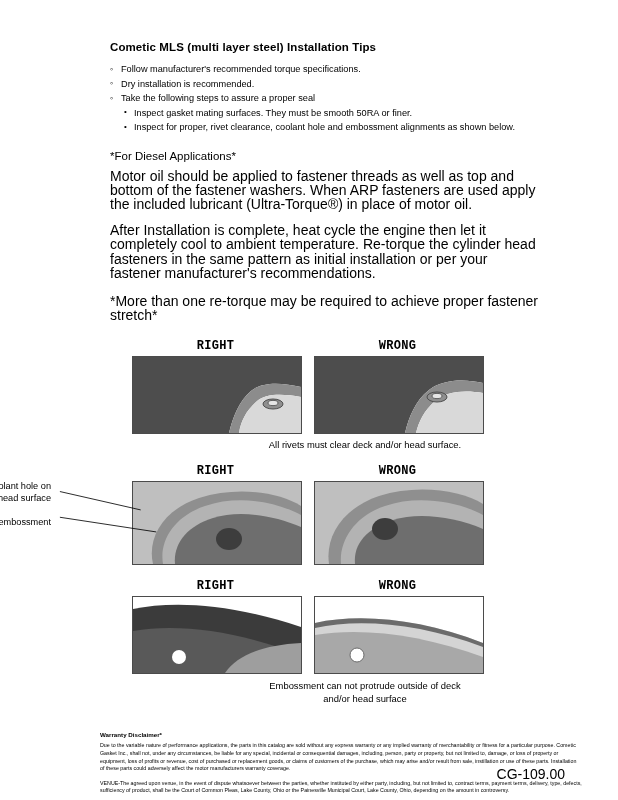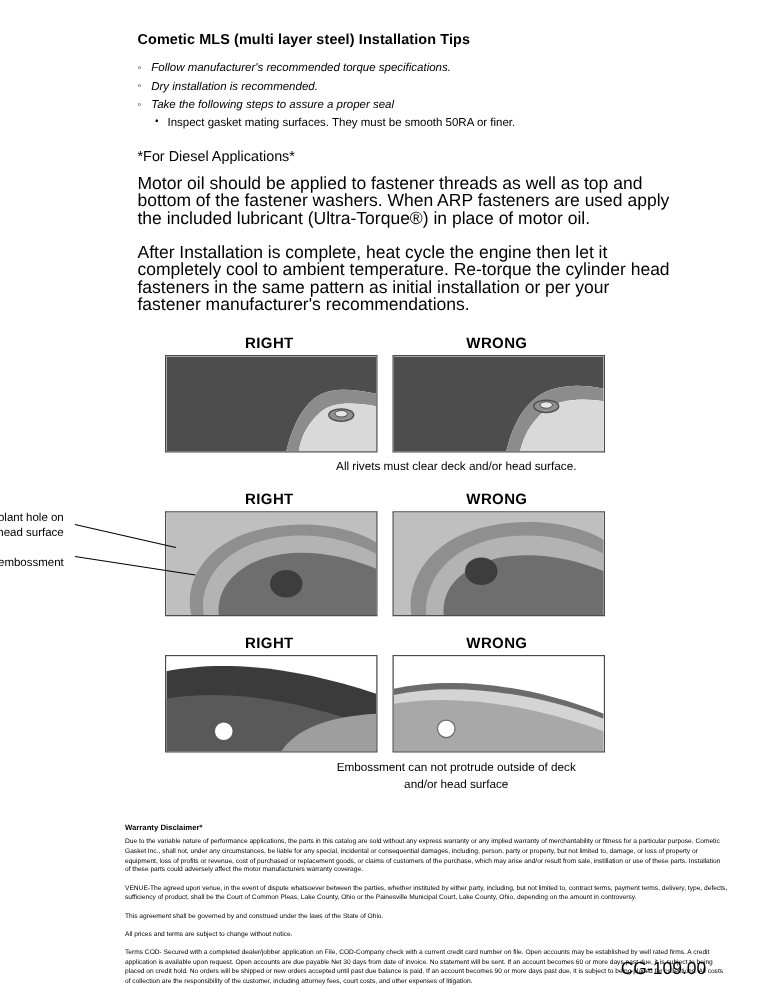--- a/index.html
+++ b/index.html
@@ -13,33 +13,32 @@
     font-family: "Liberation Sans", sans-serif;
     color: #000000;
     position: relative;
     overflow: hidden;
   }
   .page {
     position: relative;
     width: 613px;
     height: 800px;
     box-sizing: border-box;
-    padding: 26px 34px 10px 34px;
+    padding: 41px 34px 10px 34px;
   }
   h1.title {
     font-size: 11.5px;
     font-weight: bold;
     margin: 0 0 9px 76px;
     letter-spacing: 0.1px;
   }
   .bullets {
     margin: 0 0 0 76px;
     padding: 0;
     list-style: none;
-    font-style: italic;
   }
   .bullets li {
     font-size: 9.2px;
     line-height: 14.5px;
     position: relative;
     padding-left: 11px;
   }
   .bullets li::before {
     content: "\25E6";
     position: absolute;
@@ -95,20 +94,21 @@
   }
   .figcol {
     width: 168px;
   }
   .figlabel {
     text-align: center;
     font-size: 12px;
     font-weight: bold;
     letter-spacing: 0.3px;
     margin-bottom: 3px;
+    font-family: Liberation Mono, monospace;
   }
   .figbox {
     width: 168px;
     height: 76px;
     border: 1px solid #4b4b4b;
     background: #ffffff;
     overflow: hidden;
     position: relative;
   }
   .figbox.tall {
@@ -177,25 +177,27 @@
 
   <h1 class="title">Cometic MLS (multi layer steel) Installation Tips</h1>
 
   <ul class="bullets">
     <li>Follow manufacturer's recommended torque specifications.</li>
     <li>Dry installation is recommended.</li>
     <li>Take the following steps to assure a proper seal</li>
   </ul>
   <ul class="subbullets" style="margin-left:89px;">
     <li>Inspect gasket mating surfaces.  They must be smooth 50RA or finer.</li>
+    <li>Inspect for proper, rivet clearance, coolant hole and embossment alignments as shown below.</li>
   </ul>
 
   <h2 class="subhead">*For Diesel Applications*</h2>
   <p class="para">Motor oil should be applied to fastener threads as well as top and bottom of the fastener washers.  When ARP fasteners are used apply the included lubricant (Ultra-Torque®) in place of motor oil.</p>
   <p class="para">After Installation is complete, heat cycle the engine then let it completely cool to ambient temperature. Re-torque the cylinder head fasteners in the same pattern as initial installation or per your fastener manufacturer's recommendations.</p>
+  <p class="para note">*More than one re-torque may be required to achieve proper fastener stretch*</p>
 
   <div class="figures">
 
     <div class="figrow">
       <div class="figcol">
         <div class="figlabel">RIGHT</div>
         <div class="figbox">
           <svg width="168" height="76" viewBox="0 0 168 76">
             <rect x="0" y="0" width="168" height="76" fill="#ffffff"></rect>
             <path d="M0,0 H168 V30 C150,26 130,24 118,34 C106,44 100,60 96,76 H0 Z" fill="#4d4d4d"></path>

